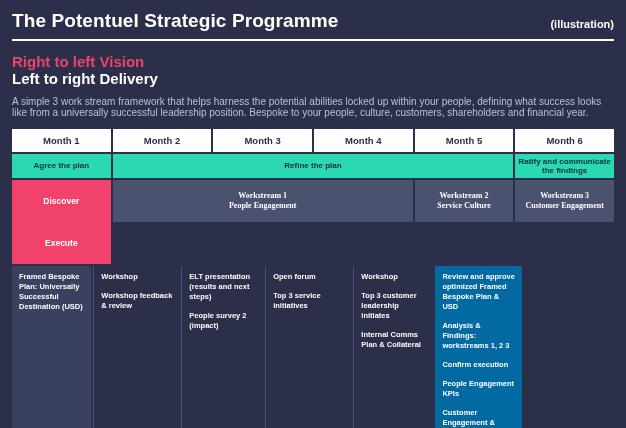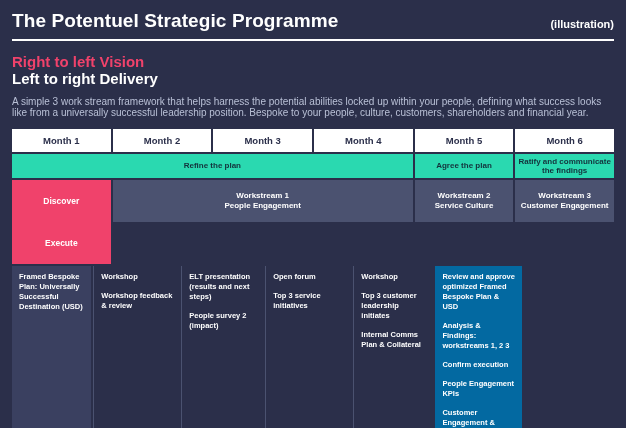--- a/index.html
+++ b/index.html
@@ -112,20 +112,21 @@
     background:#4b5270;
     color:#ffffff;
     font-size:8px;
     font-weight:bold;
     text-align:center;
     display:flex;align-items:center;justify-content:center;
     min-height:26px;
     padding:2px 3px;
     line-height:10px;
     box-sizing:border-box;
+    font-family:Liberation Serif, serif;
   }
   .ws.span3{grid-column:span 3;}
   
   .body-row{
     display:grid;
     grid-template-columns:repeat(6,1fr);
     column-gap:2px;
     margin-top:2px;
   }
   .col{
@@ -172,22 +173,22 @@
   <div class="grid">
     <div class="month-cell">Month 1</div>
     <div class="month-cell">Month 2</div>
     <div class="month-cell">Month 3</div>
     <div class="month-cell">Month 4</div>
     <div class="month-cell">Month 5</div>
     <div class="month-cell">Month 6</div>
   </div>
 
   <div class="band">
+    <div class="teal dark">Agree the plan</div>
     <div class="teal dark wide">Refine the plan</div>
-    <div class="teal dark">Agree the plan</div>
     <div class="teal dark">Ratify and communicate the findings</div>
   </div>
 
   <div class="band2">
     <div class="pink">Discover</div>
     <div class="ws span3">
       <div>
         <div>Workstream 1</div>
         <div>People Engagement</div>
       </div>

